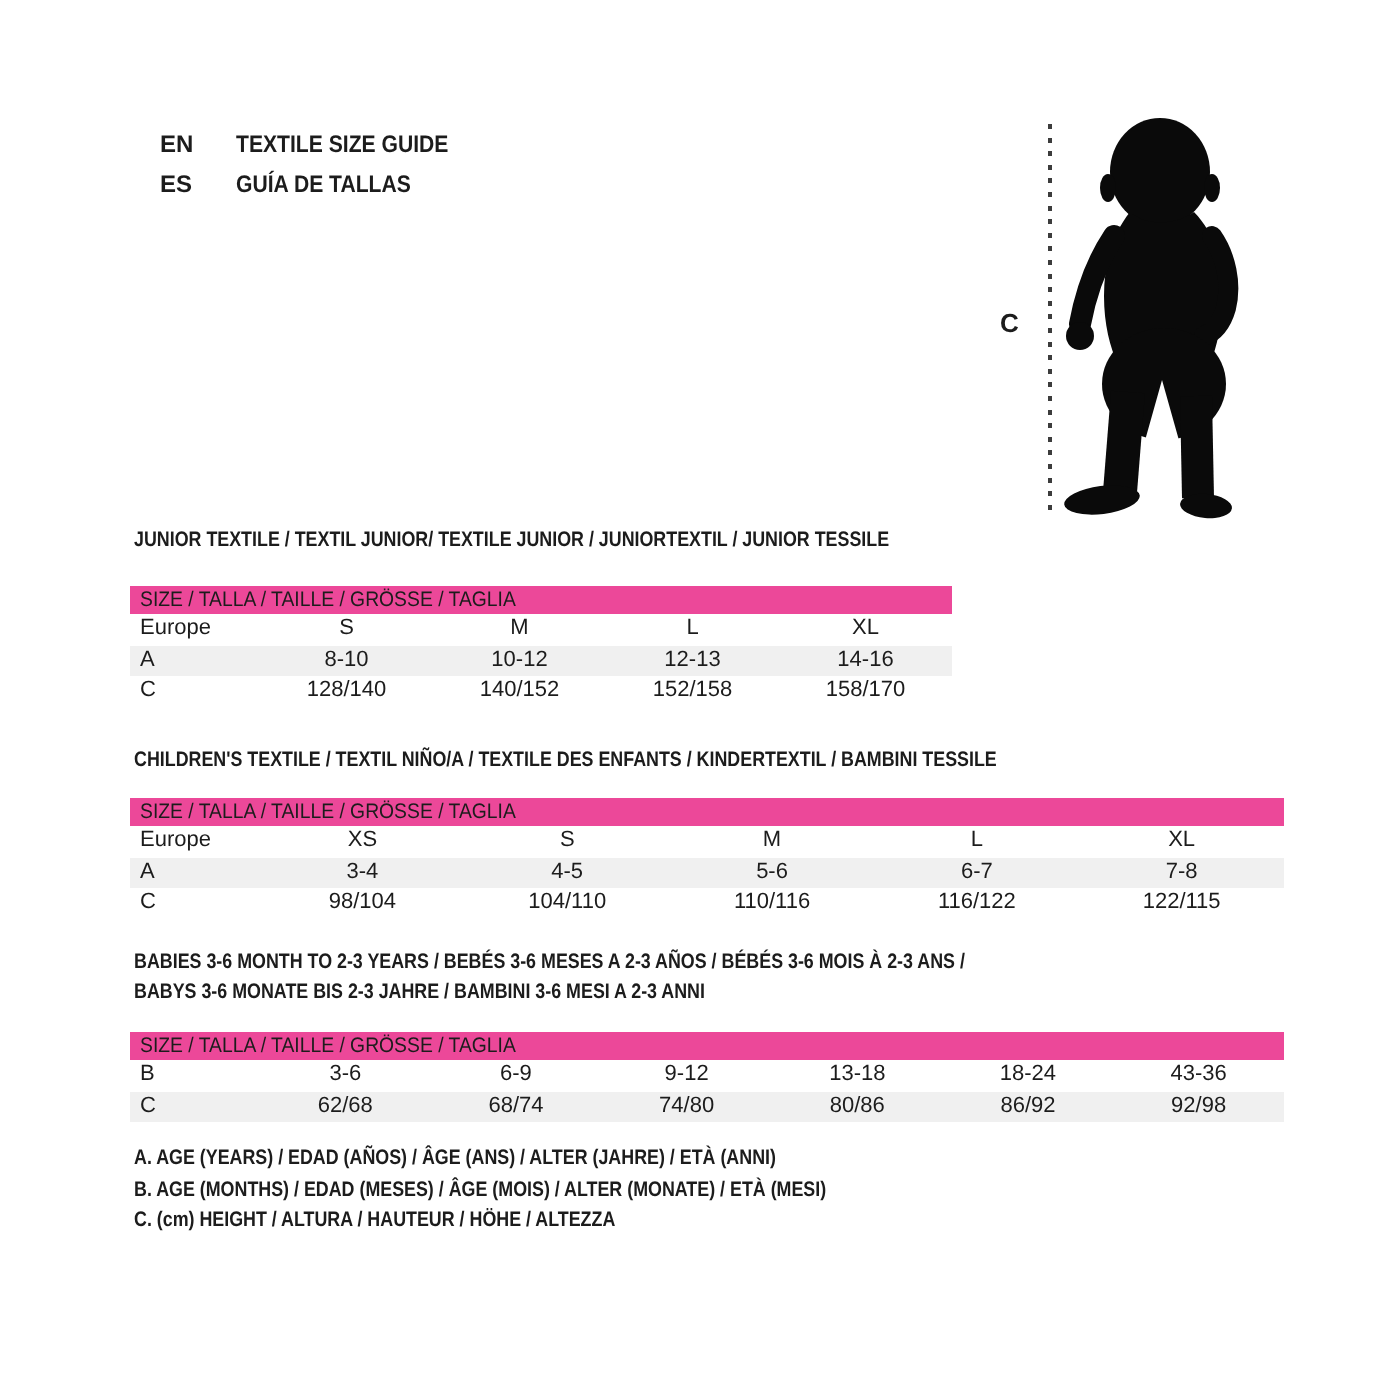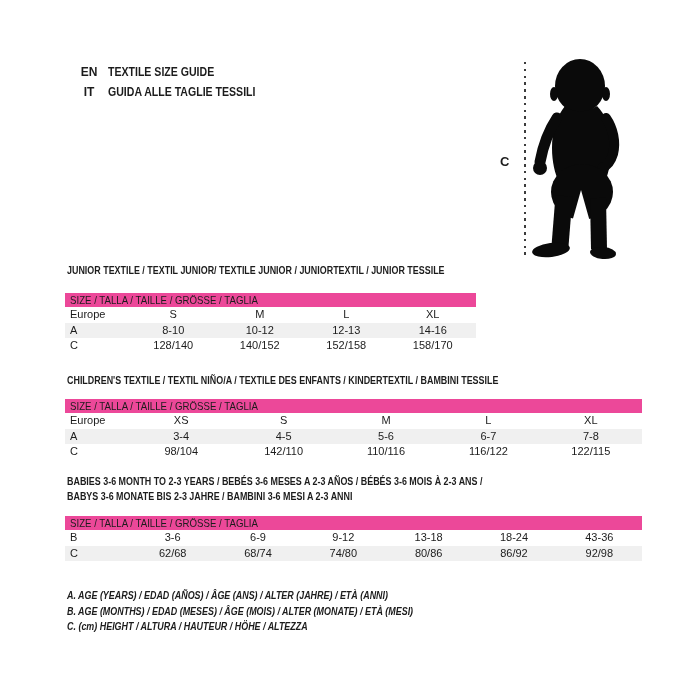--- a/index.html
+++ b/index.html
@@ -4,21 +4,21 @@
 <style>
   html,body { margin:0; padding:0; }
   body {
     width:700px; height:700px; position:relative; overflow:hidden;
     background:#ffffff; color:#1c1c1c;
     font-family:"Liberation Sans", sans-serif;
   }
   .abs { position:absolute; }
 
   
-  .lang-block { left:70px; top:62px;text-align:center; }
+  .lang-block { left:80px; top:62px; }
   .lang-row { display:flex; height:20px; align-items:center; }
   .lang-code { width:38px; font-size:12px; font-weight:bold; }
   .lang-label { font-size:12px; font-weight:bold; white-space:nowrap;
                 transform:scaleX(0.88); transform-origin:left center; }
 
   
   .height-line { left:524px; top:62px; width:2px; height:196px;
     background-image:repeating-linear-gradient(to bottom,#3c3c3c 0 2.5px, transparent 2.5px 6.8px); }
   .height-label { left:500px; top:154px; font-size:13px; font-weight:bold; }
   .baby-svg { left:527px; top:56px; }
@@ -31,35 +31,35 @@
   .size-table { font-size:11px; }
   .t-head { background:#ec4899; height:14px; line-height:14px; padding-left:5px;
             font-size:10.5px; white-space:nowrap; overflow:hidden; }
   .t-head span { display:inline-block; transform:scaleX(0.92); transform-origin:left center; }
   .t-row { display:flex; height:15.5px; line-height:15.5px; }
   .t-row.shaded { background:#f0f0f0; }
   .t-label { width:60px; padding-left:5px; }
   .t-cell { flex:1; text-align:center; }
 
   
-  .notes { left:67px; top:588px;font-style:italic; }
+  .notes { left:67px; top:572px; }
   .note-line { font-size:10.5px; font-weight:bold; line-height:15.5px; white-space:nowrap;
                transform:scaleX(0.85); transform-origin:left center; }
 </style>
 </head>
 <body>
 
 <div class="abs lang-block">
   <div class="lang-row">
     <span class="lang-code">EN</span>
     <span class="lang-label">TEXTILE SIZE GUIDE</span>
   </div>
   <div class="lang-row">
-    <span class="lang-code">IT</span>
-    <span class="lang-label">GUIDA ALLE TAGLIE TESSILI</span>
+    <span class="lang-code">ES</span>
+    <span class="lang-label">GUÍA DE TALLAS</span>
   </div>
 </div>
 
 <div class="abs height-line"></div>
 <div class="abs height-label">C</div>
 <svg class="abs baby-svg" width="110" height="205" viewBox="0 0 110 205">
   <g fill="#0a0a0a">
     <ellipse cx="53" cy="30" rx="25" ry="27"></ellipse>
     <ellipse cx="27" cy="38" rx="4" ry="7"></ellipse>
     <ellipse cx="79" cy="38" rx="4" ry="7"></ellipse>
@@ -125,21 +125,21 @@
     <div class="t-label">A</div>
     <div class="t-cell">3-4</div>
     <div class="t-cell">4-5</div>
     <div class="t-cell">5-6</div>
     <div class="t-cell">6-7</div>
     <div class="t-cell">7-8</div>
   </div>
   <div class="t-row">
     <div class="t-label">C</div>
     <div class="t-cell">98/104</div>
-    <div class="t-cell">142/110</div>
+    <div class="t-cell">104/110</div>
     <div class="t-cell">110/116</div>
     <div class="t-cell">116/122</div>
     <div class="t-cell">122/115</div>
   </div>
 </div>
 
 <div class="abs sec-title" style="left:67px; top:474px;">
   <div>BABIES 3-6 MONTH TO 2-3 YEARS / BEBÉS 3-6 MESES A 2-3 AÑOS / BÉBÉS 3-6 MOIS À 2-3 ANS /</div>
   <div>BABYS 3-6 MONATE BIS 2-3 JAHRE / BAMBINI 3-6 MESI A 2-3 ANNI</div>
 </div>

